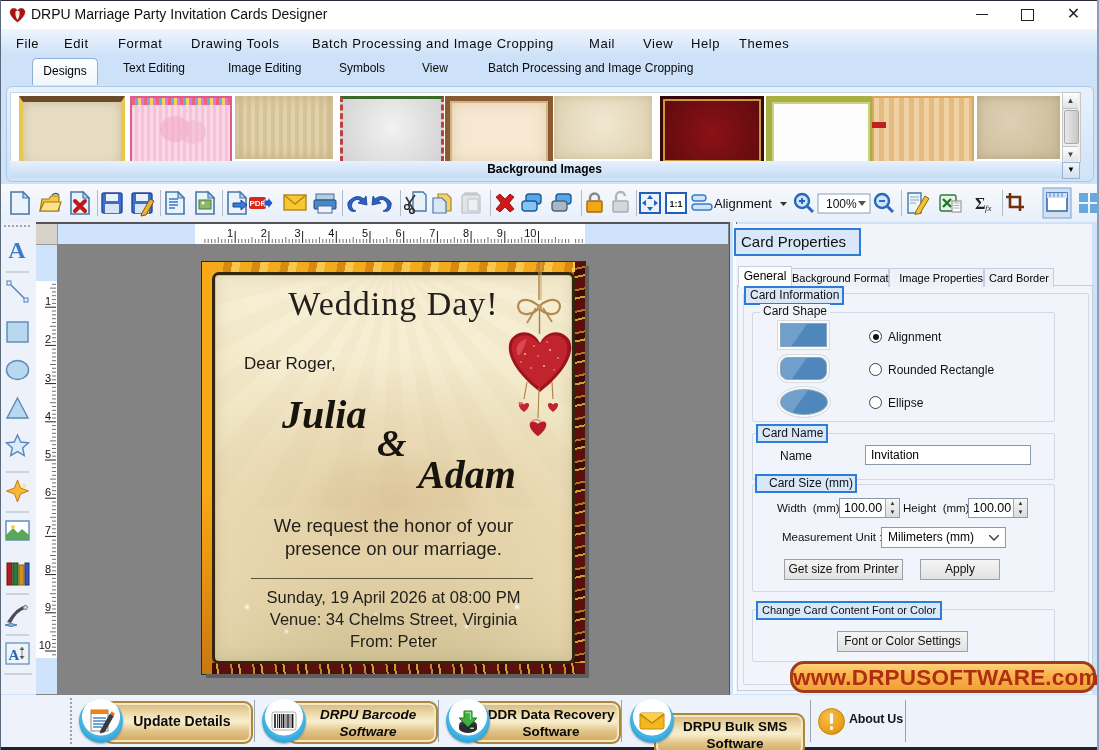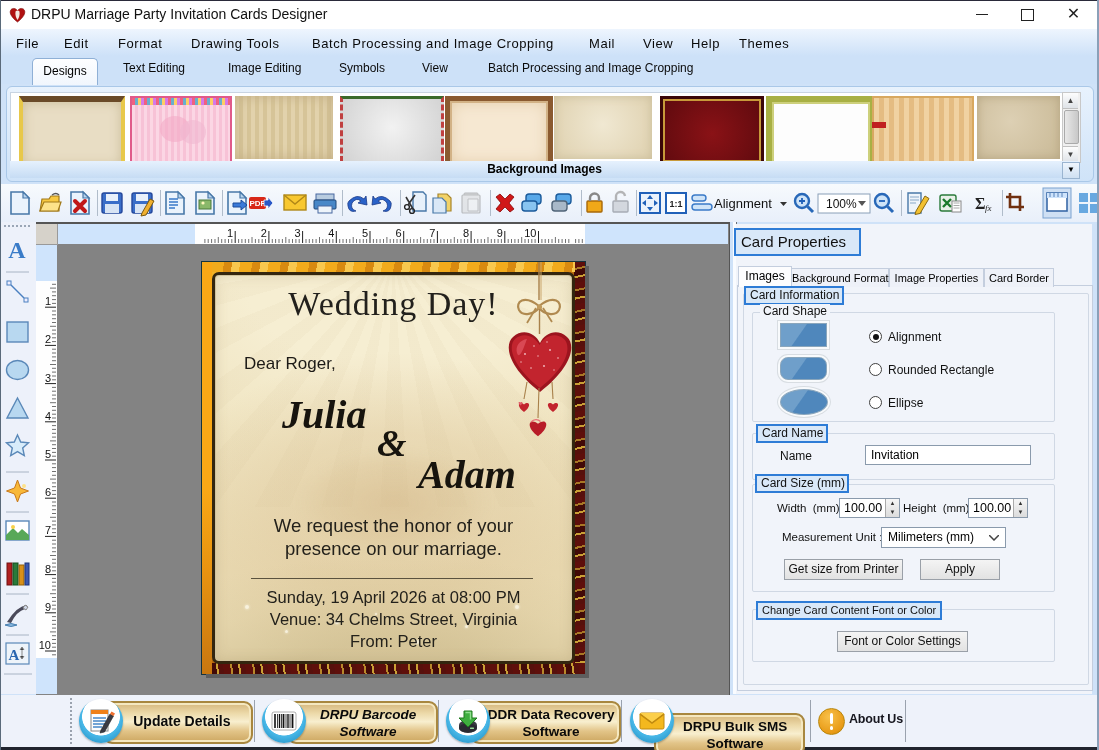--- a/index.html
+++ b/index.html
@@ -697,23 +697,23 @@
       </svg>
     </div>
   </div>
   <div class="abs" style="left:733px;top:222px;width:3px;height:472px;background:#fafcff;border-right:1px solid #6a6f76;"></div>
 
   <div id="rpanel" class="abs">
 
     <div class="bluebox" style="left:-2px;top:4px;width:118px;height:24px;font-size:15px;line-height:24px;padding-left:5px;">Card Properties</div>
 
     <div class="abs" style="left:1px;top:61px;width:354px;height:404px;border:1px solid #c4cede;background:#f1f4fa;"></div>
-    <div class="abs" style="left:2px;top:42px;width:52px;height:20px;background:#fdfdfe;border:1px solid #c4cede;border-bottom:none;font-size:12px;text-align:center;line-height:19px;">Images</div>
+    <div class="abs" style="left:2px;top:42px;width:52px;height:20px;background:#fdfdfe;border:1px solid #c4cede;border-bottom:none;font-size:12px;text-align:center;line-height:19px;">General</div>
     <div class="abs" style="left:55px;top:44px;width:96px;height:18px;border:1px solid #c4cede;border-bottom:none;font-size:11px;text-align:center;line-height:18px;background:#eef1f8;white-space:nowrap;">Background Format</div>
-    <div class="abs" style="left:153px;top:44px;width:93px;height:18px;border:1px solid #c4cede;border-bottom:none;font-size:11px;text-align:center;line-height:18px;background:#eef1f8;white-space:nowrap;">Image Properties</div>
+    <div class="abs" style="left:153px;top:44px;width:93px;height:18px;border:1px solid #c4cede;border-bottom:none;font-size:11px;text-align:right;line-height:18px;background:#eef1f8;white-space:nowrap;">Image Properties</div>
     <div class="abs" style="left:248px;top:44px;width:68px;height:18px;border:1px solid #c4cede;border-bottom:none;font-size:11px;text-align:center;line-height:18px;background:#eef1f8;white-space:nowrap;">Card Border</div>
 
     <div class="grp" style="left:7px;top:69px;width:344px;height:390px;"></div>
     <div class="bluebox" style="left:8px;top:62px;width:92px;height:15px;font-size:12px;line-height:15px;padding-left:4px;">Card Information</div>
     <div class="grp" style="left:16px;top:88px;width:301px;height:108px;"></div>
     <div class="grplabel" style="left:24px;top:80px;">Card Shape</div>
     <div class="shape" style="left:44px;top:99px;width:45px;height:22px;"></div>
     <div class="shape" style="left:44px;top:133px;width:45px;height:21px;border-radius:8px;"></div>
     <div class="shape" style="left:44px;top:165px;width:46px;height:24px;border-radius:50%;"></div>
     <div class="radio" style="left:133px;top:106px;">
@@ -724,38 +724,39 @@
     <div class="rlabel" style="left:152px;top:139px;">Rounded Rectangle</div>
     <div class="radio" style="left:133px;top:172px;"></div>
     <div class="rlabel" style="left:152px;top:172px;">Ellipse</div>
 
     <div class="grp" style="left:16px;top:209px;width:301px;height:45px;"></div>
     <div class="bluebox" style="left:20px;top:200px;width:64px;height:15px;font-size:12px;line-height:15px;padding-left:4px;">Card Name</div>
     <div class="rlabel" style="left:44px;top:225px;">Name</div>
     <div class="abs" style="left:129px;top:221px;width:159px;height:18px;background:#fff;border:1px solid #8a9aac;font-size:12px;line-height:18px;padding-left:5px;">Invitation</div>
 
     <div class="grp" style="left:16px;top:260px;width:301px;height:106px;"></div>
-    <div class="bluebox" style="left:19px;top:250px;width:86px;height:15px;font-size:12px;line-height:15px;padding-left:4px;">Card Size (mm)</div>
+    <div class="bluebox" style="left:19px;top:250px;width:86px;height:15px;font-size:12px;line-height:15px;padding-left:12px;">Card Size (mm)</div>
     <div class="rlabel" style="left:41px;top:278px;font-size:11.5px;">Width&nbsp;&nbsp;(mm)</div>
     <div class="spin" style="left:103px;top:274px;width:55px;"><span>100.00</span><i class="su">▲</i><i class="sd">▼</i></div>
     <div class="rlabel" style="left:167px;top:278px;font-size:11.5px;">Height&nbsp;&nbsp;(mm)</div>
     <div class="spin" style="left:232px;top:274px;width:54px;"><span>100.00</span><i class="su">▲</i><i class="sd">▼</i></div>
     <div class="rlabel" style="left:46px;top:307px;font-size:11.5px;">Measurement Unit :</div>
     <div class="abs" style="left:145px;top:303px;width:117px;height:19px;background:#fff;border:1px solid #8a9aac;font-size:12px;line-height:19px;padding-left:6px;">Milimeters (mm)
       <svg width="10" height="6" style="position:absolute;right:6px;top:7px">
           <path d="M0 0 L5 5 L10 0" fill="none" stroke="#444" stroke-width="1.5"></path>
         </svg></div>
     <div class="btn" style="left:48px;top:335px;width:117px;height:19px;line-height:19px;">Get size from Printer</div>
     <div class="btn" style="left:184px;top:335px;width:78px;height:19px;line-height:19px;">Apply</div>
 
     <div class="grp" style="left:16px;top:385px;width:301px;height:51px;"></div>
     <div class="bluebox" style="left:20px;top:377px;width:178px;height:15px;font-size:11px;line-height:15px;padding-left:4px;">Change Card Content Font or Color</div>
     <div class="btn" style="left:101px;top:407px;width:129px;height:19px;line-height:19px;">Font or Color Settings</div>
   </div>
 
+  <div id="badge" class="abs">www.DRPUSOFTWARE.com</div>
 
   <div id="bottombar" class="abs">
     <div class="abs" style="left:70px;top:3px;height:46px;border-left:2px dotted #9aa2ae;"></div>
     <div class="goldbtn" style="left:103px;width:146px;font-size:14px;line-height:37px;">&nbsp;&nbsp;Update Details</div>
     <div class="bcirc" style="left:79px;">
       <svg width="44" height="44" viewBox="0 0 44 44">
           <g>
         <rect x="12" y="11" width="17" height="21" fill="#fdfdfd" stroke="#888" stroke-width="1"></rect>
         <rect x="12" y="11" width="17" height="4" fill="#f08018"></rect>
         <path d="M14 19h13M14 22h13M14 25h13M14 28h9" stroke="#4888c8" stroke-width="1.5"></path>

